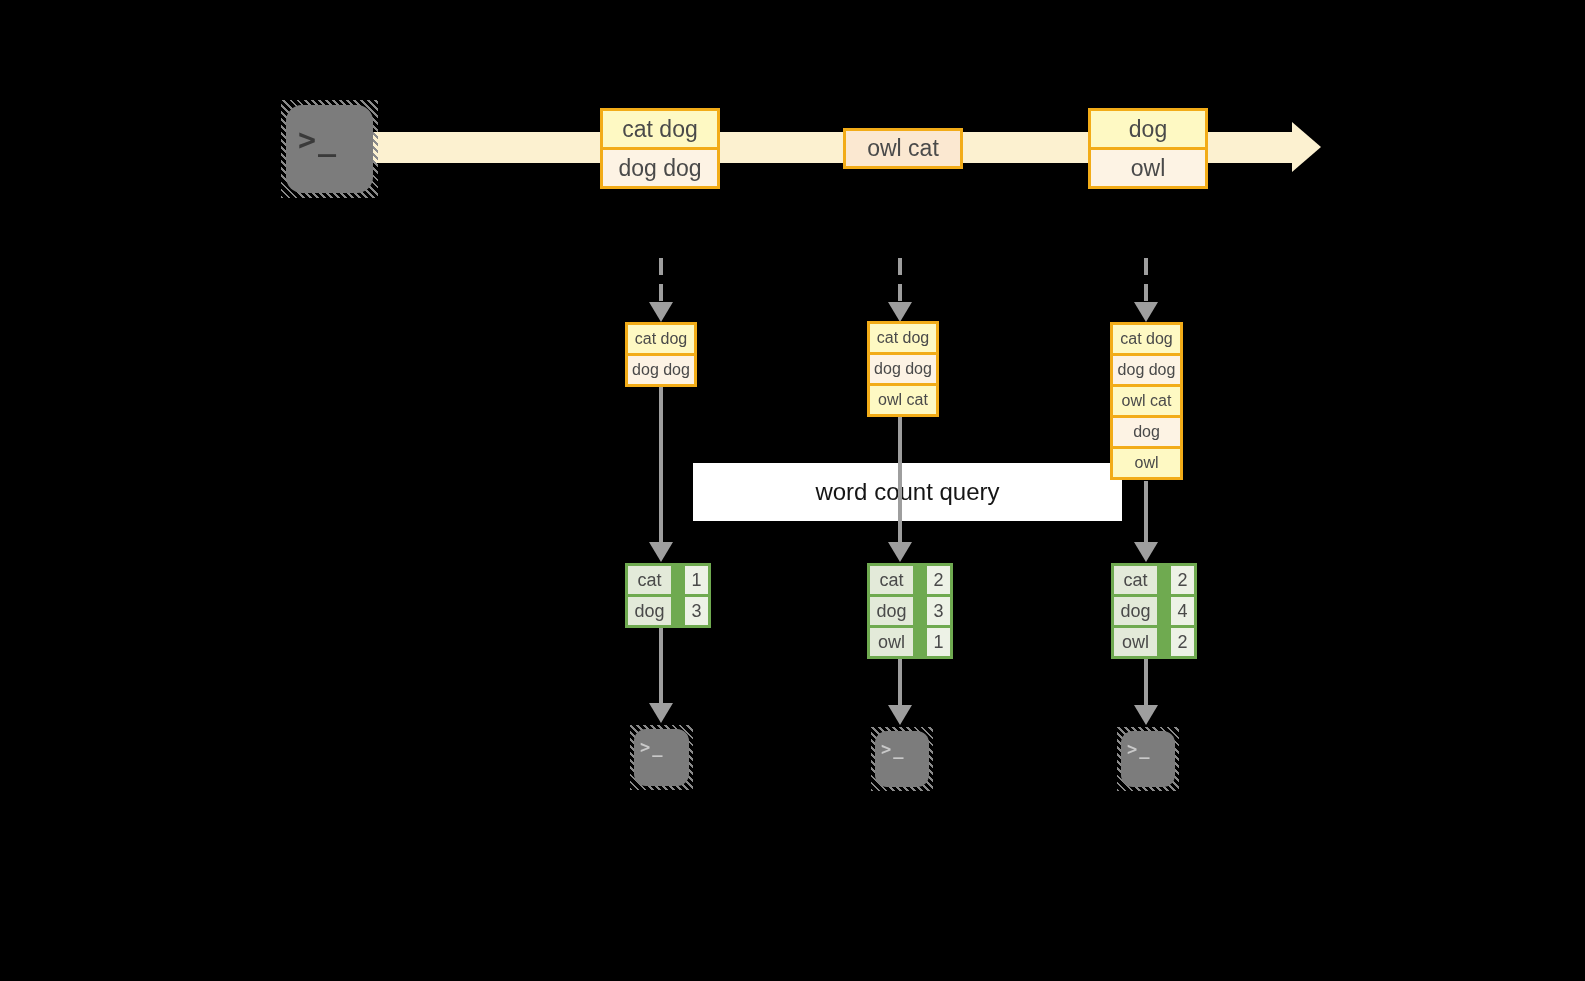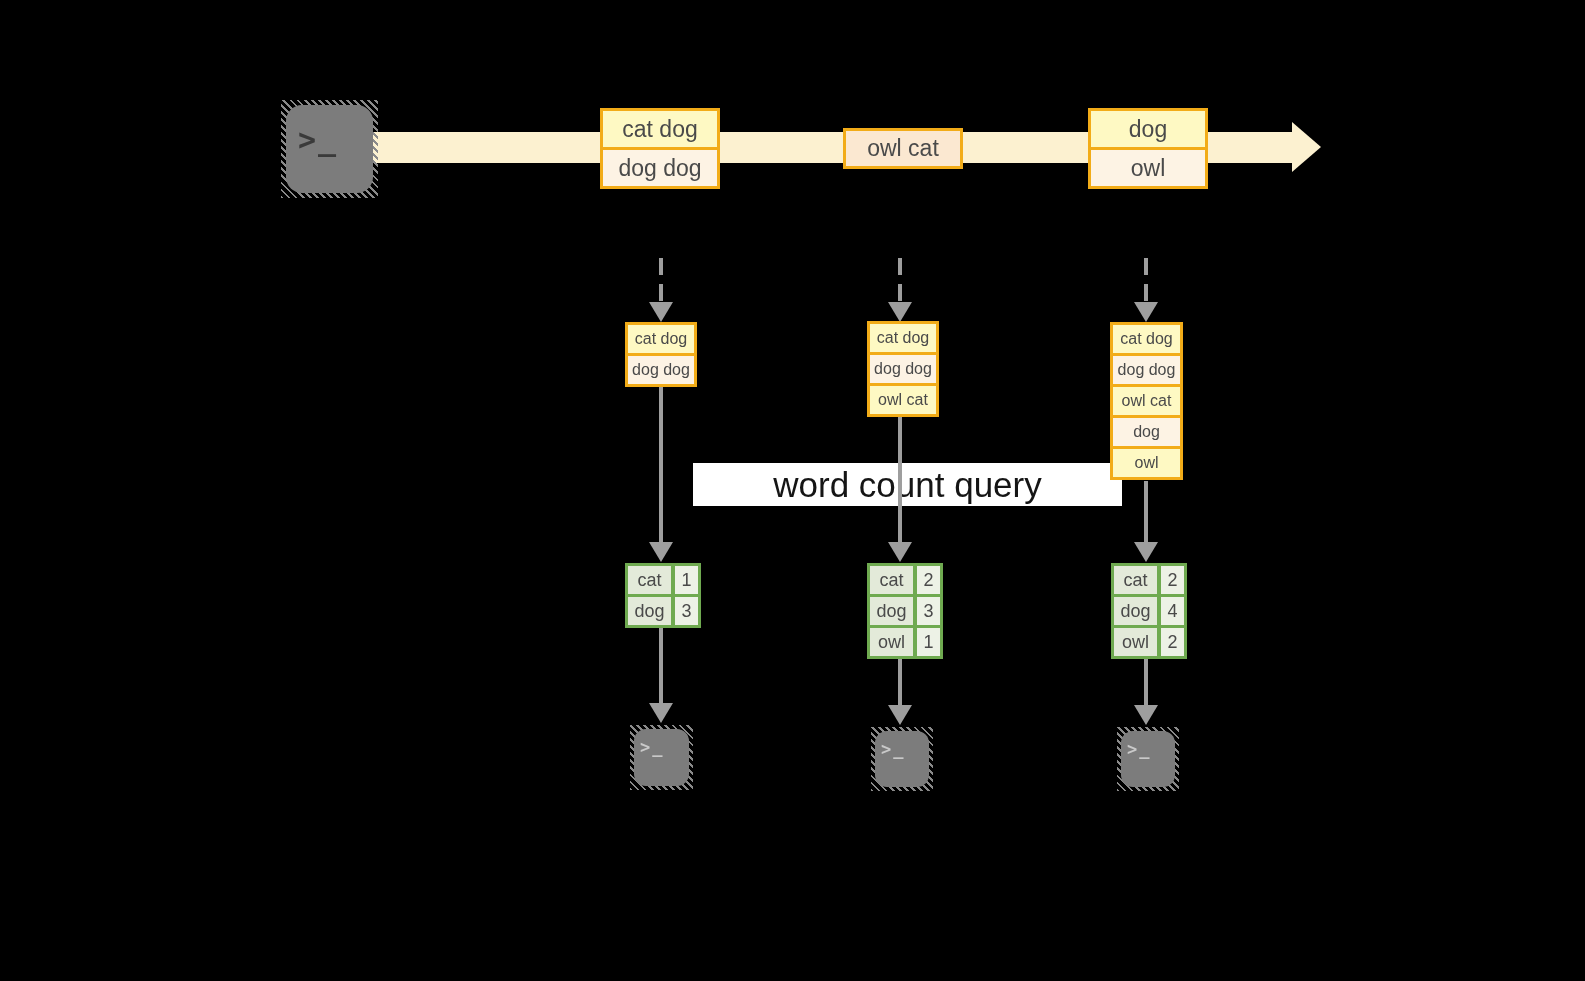--- a/index.html
+++ b/index.html
@@ -14,40 +14,40 @@
   
   .obox{position:absolute;border:3px solid #f2ac18;background:#f2ac18;z-index:3;display:flex;flex-direction:column;gap:3px;}
   .ocell{background:#fef9c3;text-align:center;overflow:hidden;white-space:nowrap;}
   .ocell.cream{background:#fdf3e4;}
   .ocell.plight{background:#fbe8d1;}
   .ocell.big{height:36px;line-height:36px;font-size:23px;}
   .ocell.med{height:35px;line-height:35px;font-size:23px;}
   .ocell.small{height:28px;line-height:28px;font-size:16px;}
   
   .gtable{position:absolute;border:3px solid #6faa50;background:#6faa50;z-index:3;display:flex;flex-direction:column;gap:3px;}
-  .grow{display:flex;gap:4px;}
+  .grow{display:flex;gap:14px;}
   .gword{width:43px;height:28px;line-height:28px;background:#e3ead9;text-align:center;font-size:18px;}
   .gcount{width:23px;height:28px;line-height:28px;background:#edf2e6;text-align:center;font-size:18px;}
   
   .vline{position:absolute;width:4px;background:#9e9e9e;z-index:2;}
   .vline.dashed{background:repeating-linear-gradient(180deg,#9e9e9e 0 17px,transparent 17px 26px);}
   .ahead{position:absolute;width:0;height:0;z-index:2;
     border-left:12px solid transparent;border-right:12px solid transparent;border-top:20px solid #9e9e9e;}
   
   .term{position:absolute;z-index:3;
     background:repeating-linear-gradient(45deg,#8a8a8a 0 2px,transparent 2px 5px);}
   .term-inner{position:absolute;background:#7c7c7c;}
   .term-src .term-inner{inset:5px;border-radius:16px;}
   .term-sink .term-inner{inset:4px;border-radius:12px;}
   .term-glyph{position:absolute;font-family:"DejaVu Sans Mono","Liberation Mono",monospace;font-weight:bold;letter-spacing:2px;}
   .term-src .term-glyph{left:17px;top:22px;font-size:30px;color:#3a3a3a;}
   .term-sink .term-glyph{left:10px;top:12px;font-size:17px;color:#c9c9c9;}
   
-  .wcq{position:absolute;left:693px;top:463px;width:429px;height:43px;background:#ffffff;z-index:1;
-    display:flex;align-items:center;justify-content:center;font-size:35px;color:#151515;}
+  .wcq{position:absolute;left:693px;top:463px;width:429px;height:58px;background:#ffffff;z-index:1;
+    display:flex;align-items:center;justify-content:center;font-size:24px;color:#151515;}
 </style>
 </head>
 <body>
 
 <div class="canvas">
 
   <div class="band"></div>
   <div class="band-head"></div>
 
   <div class="term term-src" style="left:281px;top:100px;width:97px;height:98px;">

